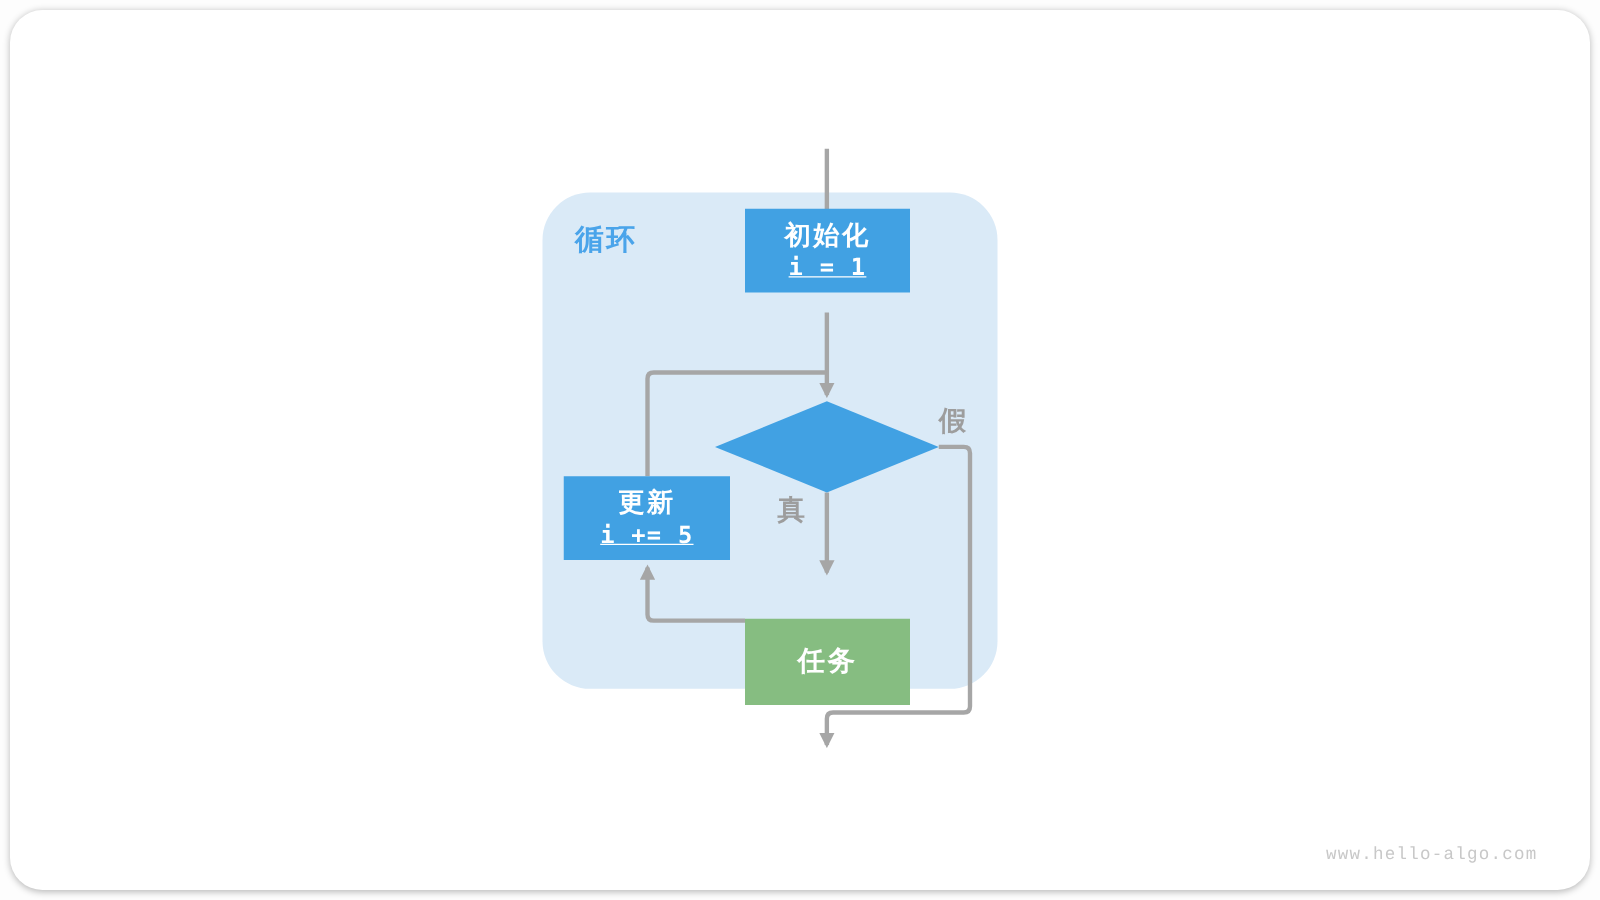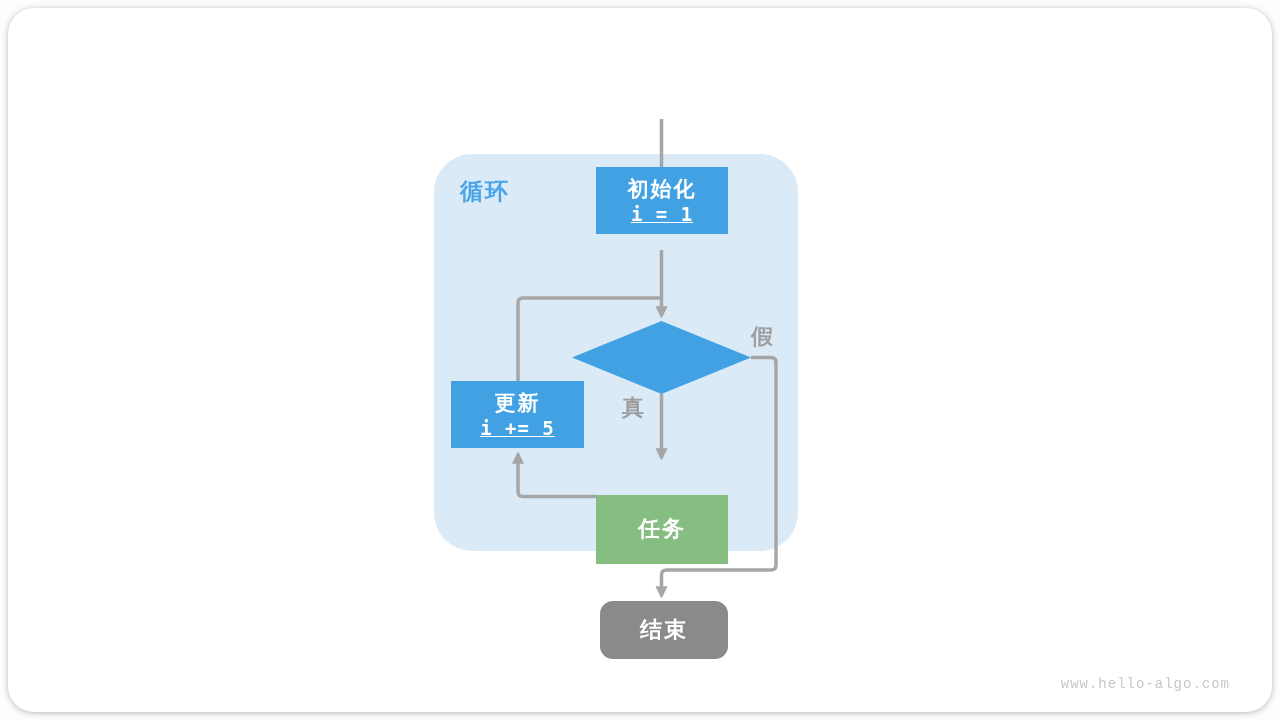--- a/index.html
+++ b/index.html
@@ -188,20 +188,17 @@
 
     <div class="node node-update">
       <span class="zh" style="font-size:21px;">更新</span>
       <span class="code">i += 5</span>
     </div>
 
     <div class="node node-task">
       <span class="zh">任务</span>
     </div>
 
-    <div class="node node-end">
-      <span class="zh">结束</span>
-    </div>
 
     <div class="watermark">www.hello-algo.com</div>
 
   </div>
 </div>
 
 </body></html>

